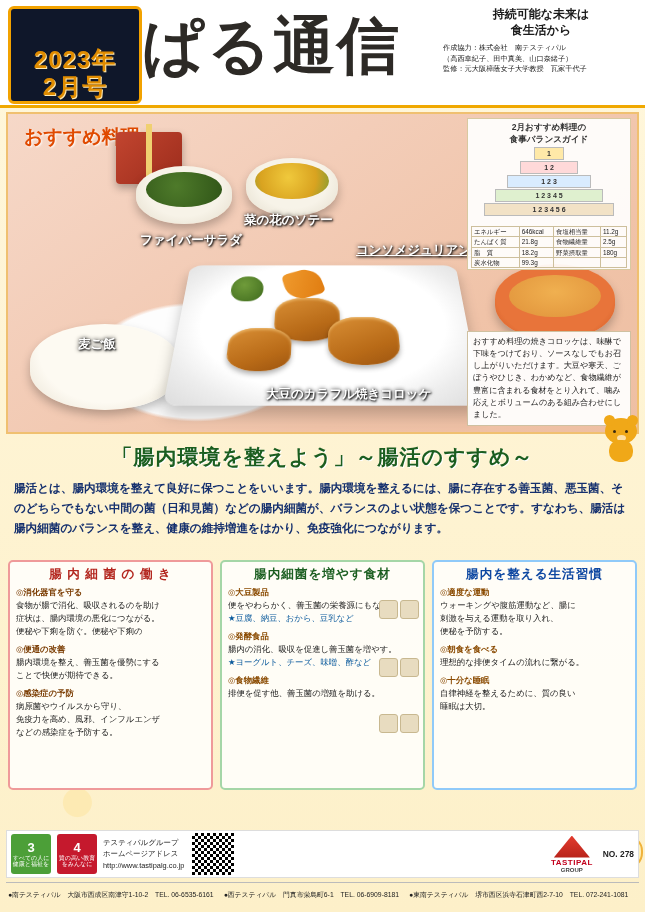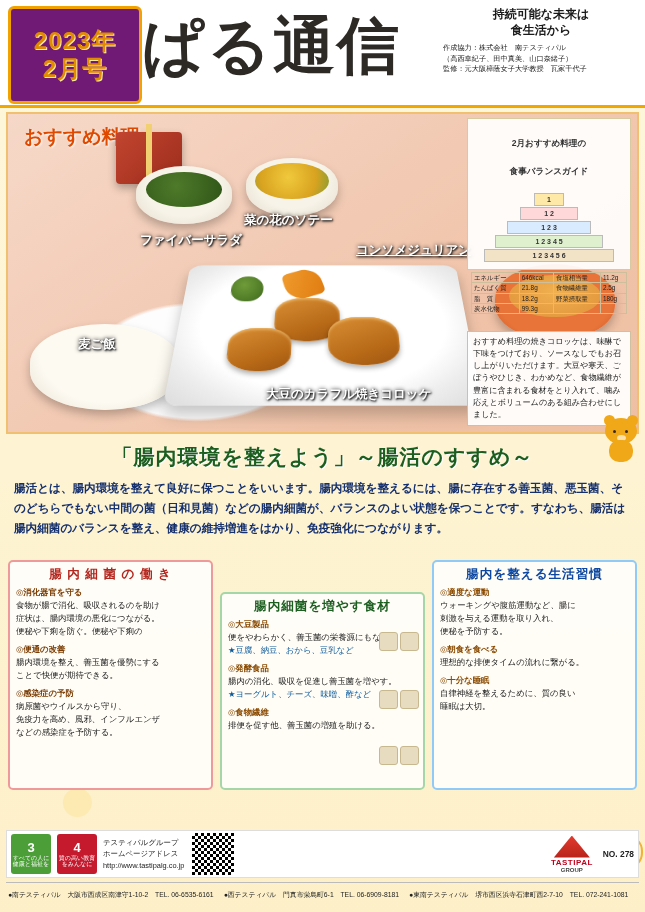--- a/index.html
+++ b/index.html
@@ -19,22 +19,22 @@
   
   .header{
     position:absolute;left:0;top:0;width:645px;height:108px;
     background:#ffffff;
     border-bottom:3px solid #f0a800;
     box-sizing:border-box;
   }
   .hdr-left{
     position:absolute;left:8px;top:6px;width:128px;height:92px;
     border:3px solid #f2a200;border-radius:6px;
-    background:#701a75;
-    display:flex;flex-direction:column;align-items:center;justify-content:center;
+    background:#0f172a;
+    display:flex;flex-direction:column;align-items:center;justify-content:flex-end;
   }
   .hdr-left div{
     color:#e08c00;font-weight:bold;font-size:24px;line-height:1.15;
     letter-spacing:1px;
     text-shadow:1px 1px 0 #ffe9b0;
   }
   .title-main{
     position:absolute;left:142px;top:4px;
     font-size:62px;font-weight:bold;color:#2d2a26;
     letter-spacing:2px;
@@ -143,21 +143,21 @@
   }
   
   .balance{
     position:absolute;right:6px;top:4px;width:164px;height:152px;
     background:rgba(255,255,255,.92);
     border:1px solid #d8c9a0;
     box-sizing:border-box;
     padding:3px;
   }
   .balance h4{
-    margin:16px;font-size:8.6px;text-align:center;color:#333;line-height:1.35;font-weight:bold;
+    margin:0;font-size:8.6px;text-align:center;color:#333;line-height:1.35;font-weight:bold;
   }
   .pyramid{
     position:relative;margin:2px auto 0;width:132px;height:76px;
   }
   .pyr-row{
     margin:0 auto 1px;height:13px;
     display:flex;align-items:center;justify-content:center;
     font-size:7px;color:#333;font-weight:bold;
     box-sizing:border-box;border:1px solid #bbb;background:#fff;
   }
@@ -198,21 +198,21 @@
     display:flex;gap:7px;
   }
   .col{
     flex:1;border:2px solid #f0b23a;border-radius:5px;
     background:rgba(255,255,255,.82);
     box-sizing:border-box;
     position:relative;
     overflow:hidden;
   }
   .col.c1{border-color:#ef9a9a;}
-  .col.c2{border-color:#a5d6a7;margin-top:32px;}
+  .col.c2{border-color:#a5d6a7;}
   .col.c3{border-color:#90caf9;}
   .col h3{
     margin:0;padding:4px 16px 3px;text-align:center;
     font-size:12.6px;font-weight:bold;letter-spacing:1px;
   }
   .c1 h3{color:#b3261e;}
   .c2 h3{color:#1b5e20;}
   .c3 h3{color:#0d47a1;}
   .col .body{
     padding:0 6px 4px;font-size:8.4px;line-height:1.55;color:#1a1a1a;

